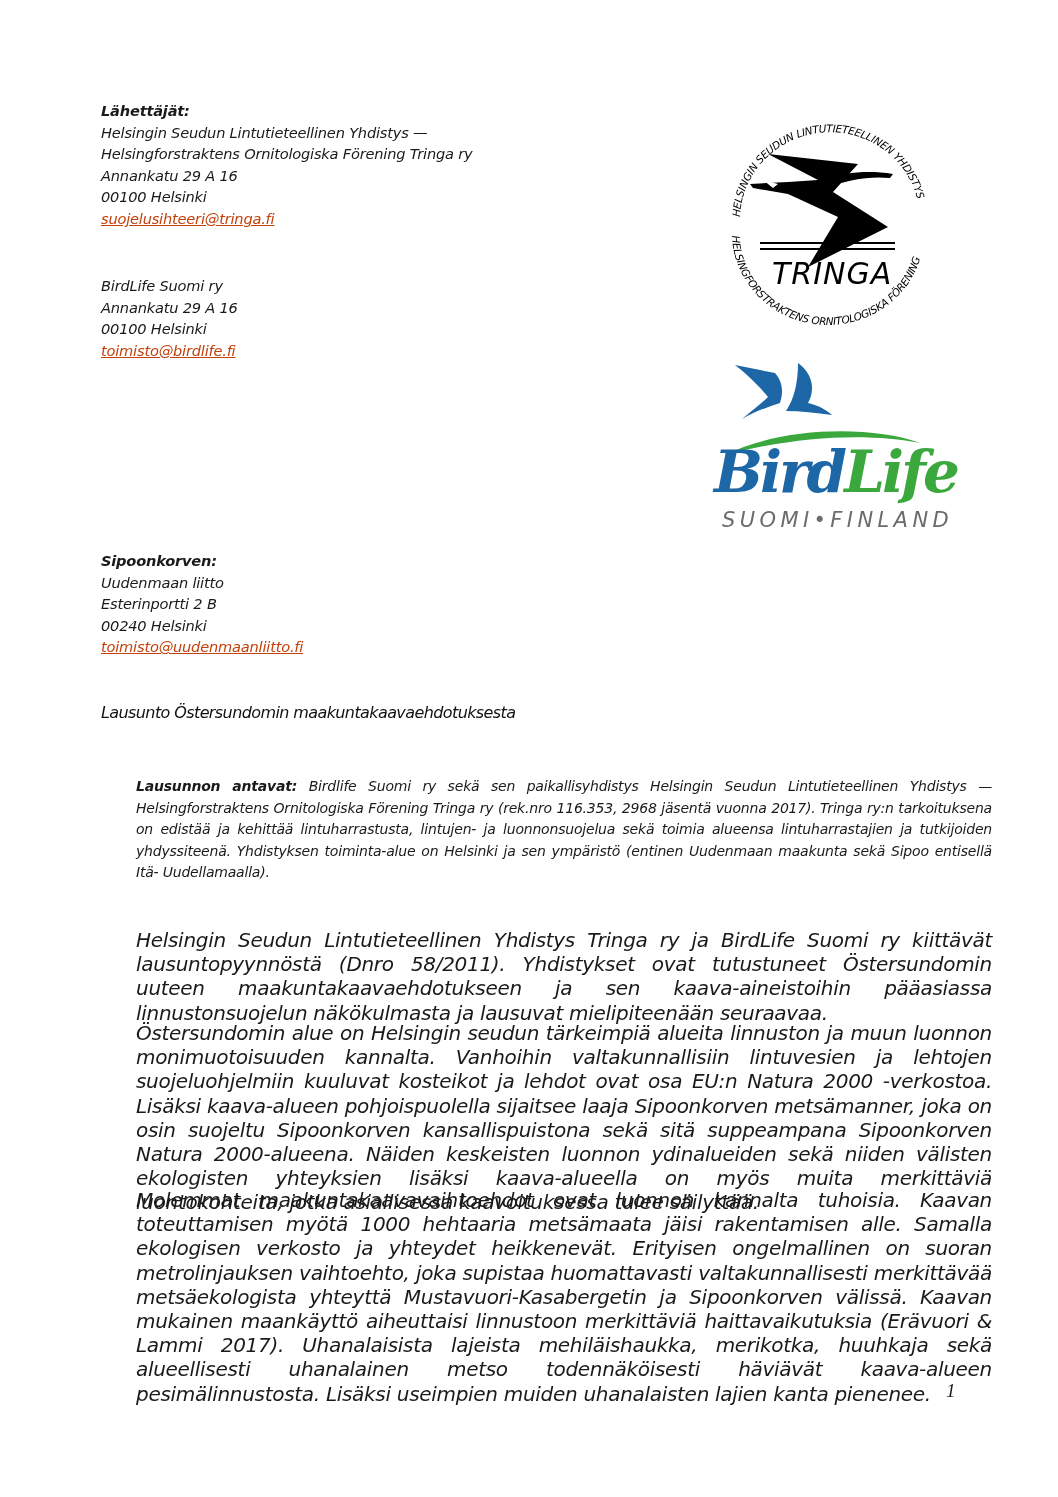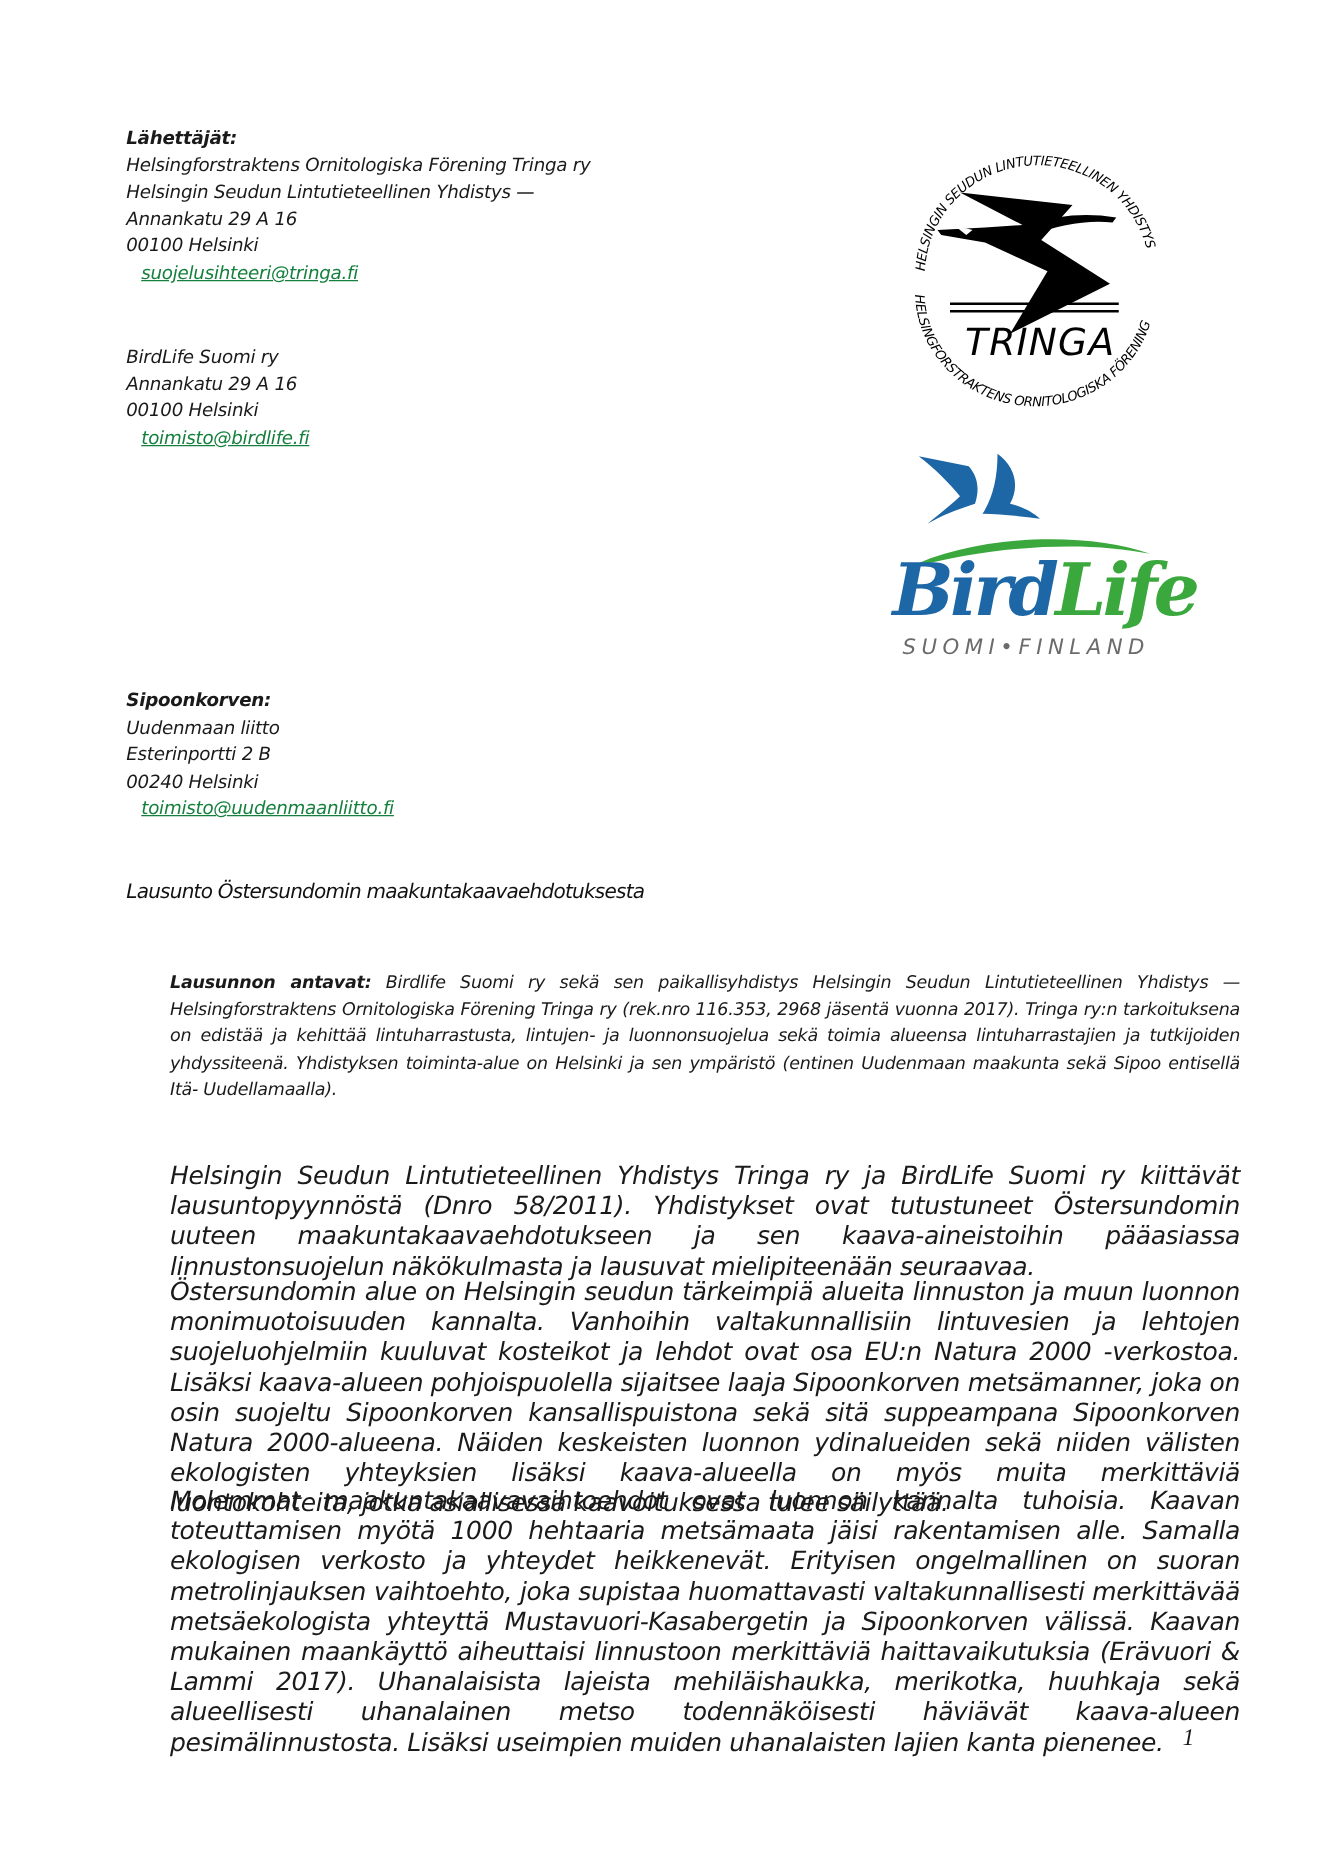--- a/index.html
+++ b/index.html
@@ -2,41 +2,41 @@
 <html><head>
 <meta charset="utf-8">
 <style>
   html, body { margin: 0; padding: 0; background: #ffffff; }
   body { width: 1058px; height: 1497px; position: relative; overflow: hidden;
          font-family: "DejaVu Sans", sans-serif; color: #1a1a1a; }
   .page { position: absolute; left: 0; top: 0; width: 1058px; height: 1266px; font-style: italic; }
   .block { position: absolute; left: 101px; font-size: 14.6px; line-height: 21.6px; letter-spacing: -0.2px; }
   .block div { white-space: nowrap; }
   .bold { font-weight: bold; }
-  a.link { color: #15803d; text-decoration: underline; margin-left: 12px; }
+  a.link { color: #c2410c; text-decoration: underline; }
   .title { position: absolute; left: 101px; top: 703px; font-size: 16px; letter-spacing: -0.6px; color: #111; white-space: nowrap; }
   .para { position: absolute; left: 101px; width: 856px; text-align: justify; text-align-last: left; margin-left: 35px; }
   .p-small { font-size: 14px; line-height: 21.6px; letter-spacing: -0.2px; }
   .p-big { font-size: 20px; line-height: 24.2px; letter-spacing: -0.3px; }
   .pagenum { position: absolute; left: 946px; top: 1380px; font-family: "Liberation Serif", serif; font-size: 19px; }
   .logo { position: absolute; }
   .birdlife-text { position: absolute; left: 714px; top: 442px; font-family: "DejaVu Serif", serif; font-weight: bold; font-size: 58px; letter-spacing: -3px; line-height: 60px; white-space: nowrap; }
   .birdlife-bird { color: #1d67a7; }
   .birdlife-life { color: #3aa83d; }
-  .birdlife-sub { position: absolute; left: 722px; top: 508px; font-family: "DejaVu Sans", sans-serif; font-size: 17px; letter-spacing: 4.4px; color: #6b6b6b; white-space: nowrap; }
+  .birdlife-sub { position: absolute; left: 722px; top: 508px; font-family: "DejaVu Sans", sans-serif; font-size: 21px; letter-spacing: 4.4px; color: #6b6b6b; white-space: nowrap; }
 </style>
 </head>
 <body>
 
 <div class="page">
 
   <div class="block" style="top:100px;">
     <div class="bold">Lähettäjät:</div>
+    <div>Helsingin Seudun Lintutieteellinen Yhdistys —</div>
     <div>Helsingforstraktens Ornitologiska Förening Tringa ry</div>
-    <div>Helsingin Seudun Lintutieteellinen Yhdistys —</div>
     <div>Annankatu 29 A 16</div>
     <div>00100 Helsinki</div>
     <div><a class="link">suojelusihteeri@tringa.fi</a></div>
   </div>
 
   <div class="block" style="top:275px;">
     <div>BirdLife Suomi ry</div>
     <div>Annankatu 29 A 16</div>
     <div>00100 Helsinki</div>
     <div><a class="link">toimisto@birdlife.fi</a></div>

